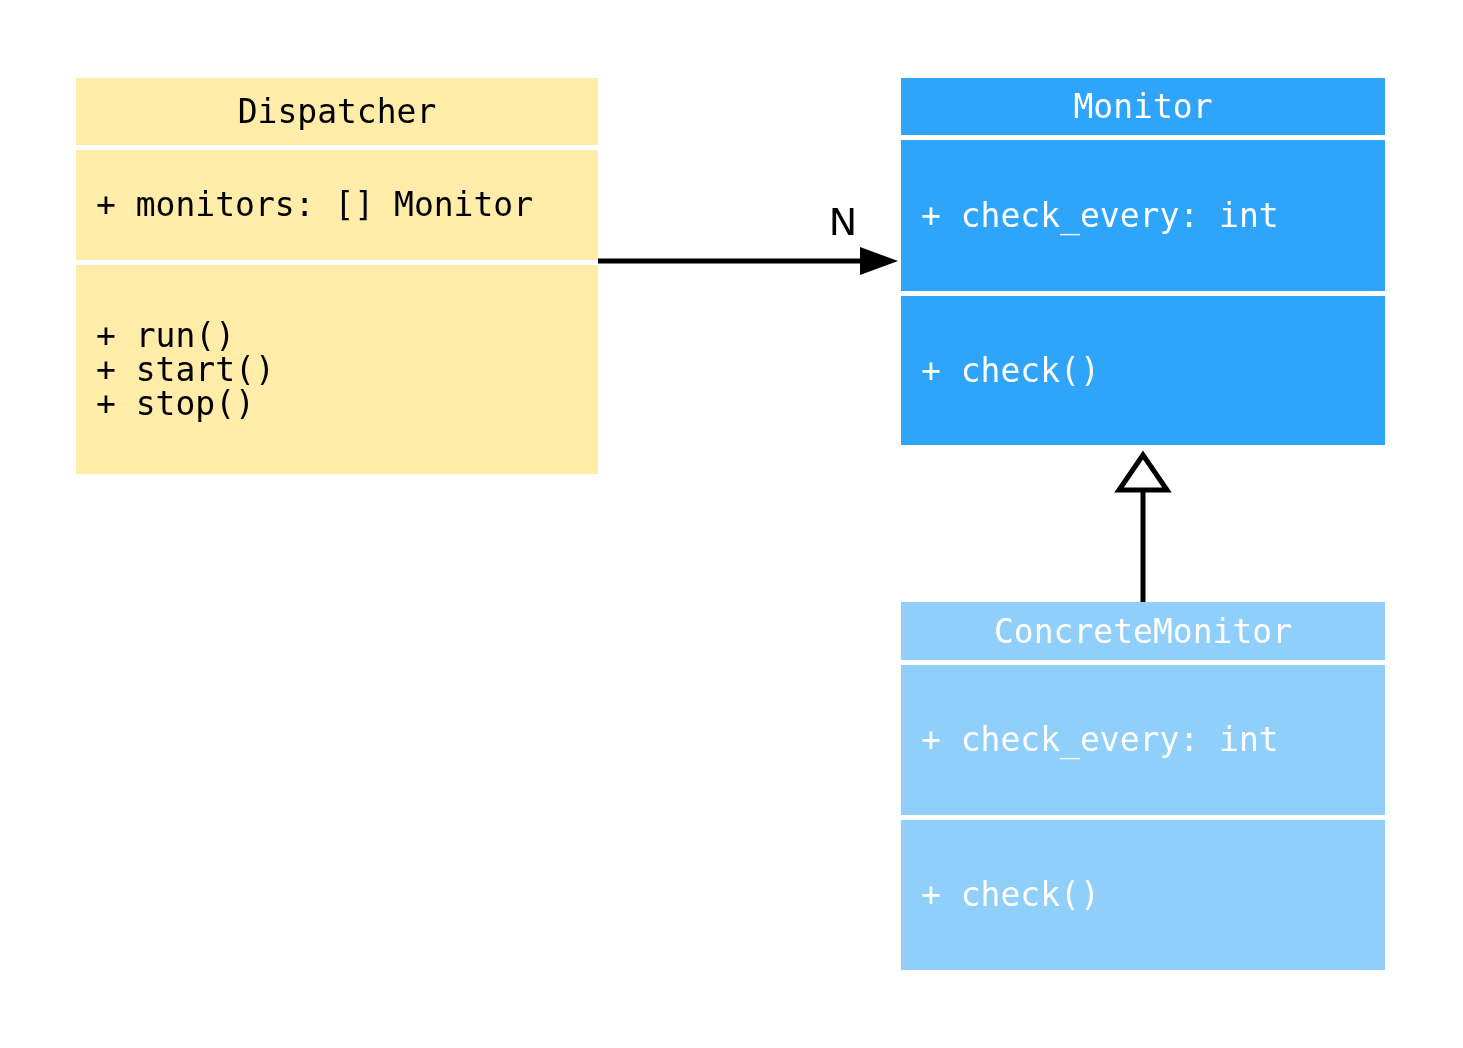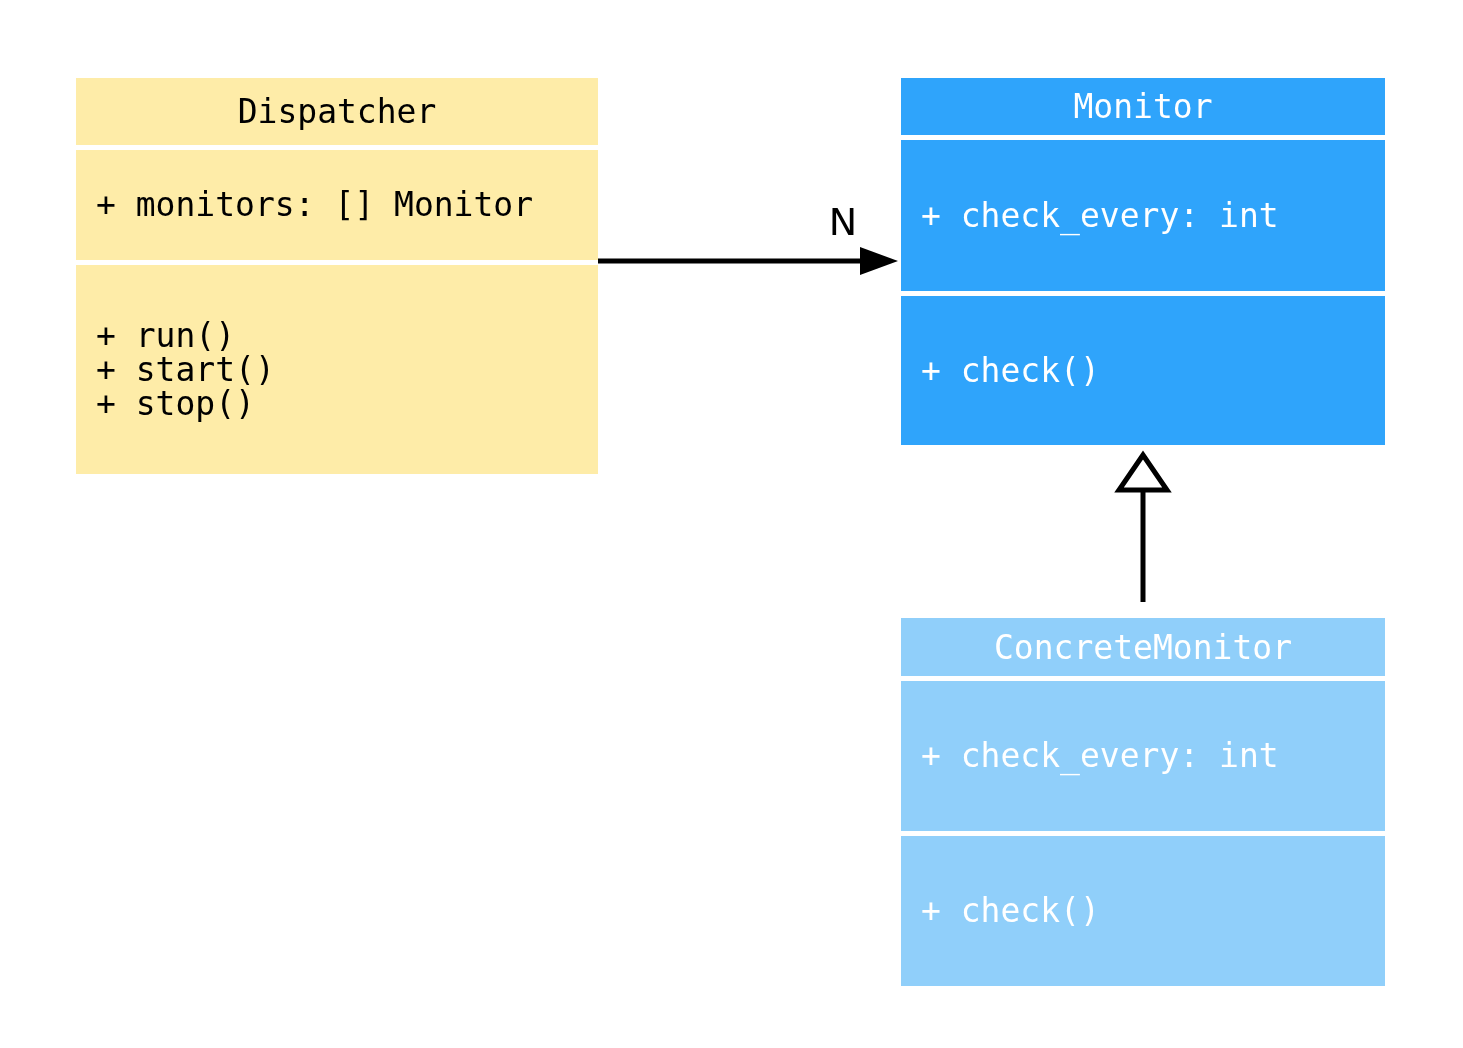--- a/index.html
+++ b/index.html
@@ -59,21 +59,21 @@
   
   #cls-monitor { left: 901px; top: 78px; width: 484px; }
   #cls-monitor .title   { height: 57px; }
   #cls-monitor .attrs   { height: 151px; }
   #cls-monitor .methods { height: 149px; }
   #cls-monitor .sec {
     background: var(--fill-monitor, #2fa4fb);
     color: var(--text-monitor, #ffffff);
   }
   
-  #cls-concrete-monitor { left: 901px; top: 602px; width: 484px; margin-top: 16px; }
+  #cls-concrete-monitor { left: 901px; top: 602px; width: 484px; }
   #cls-concrete-monitor .title   { height: 58px; }
   #cls-concrete-monitor .attrs   { height: 150px; }
   #cls-concrete-monitor .methods { height: 150px; }
   #cls-concrete-monitor .sec {
     background: var(--fill-concrete-monitor, #90cffa);
     color: var(--text-concrete-monitor, #ffffff);
   }
   .edge-label {
     position: absolute;
     left: 808px;

